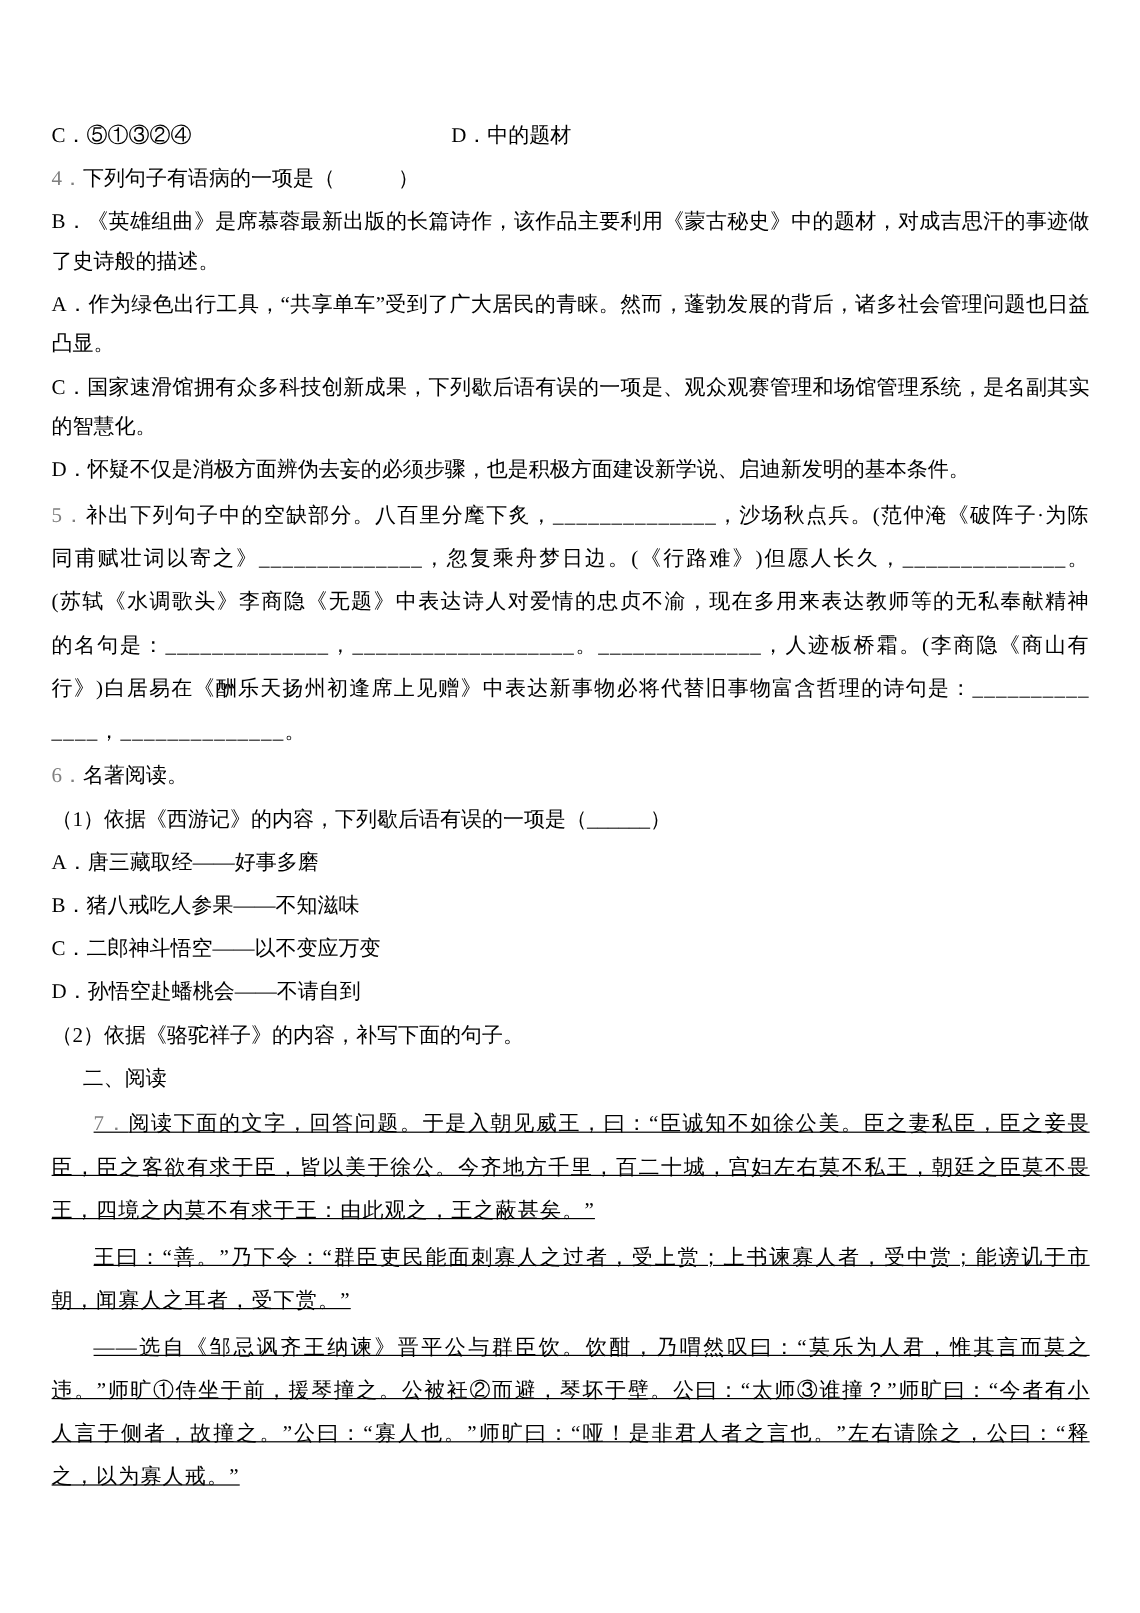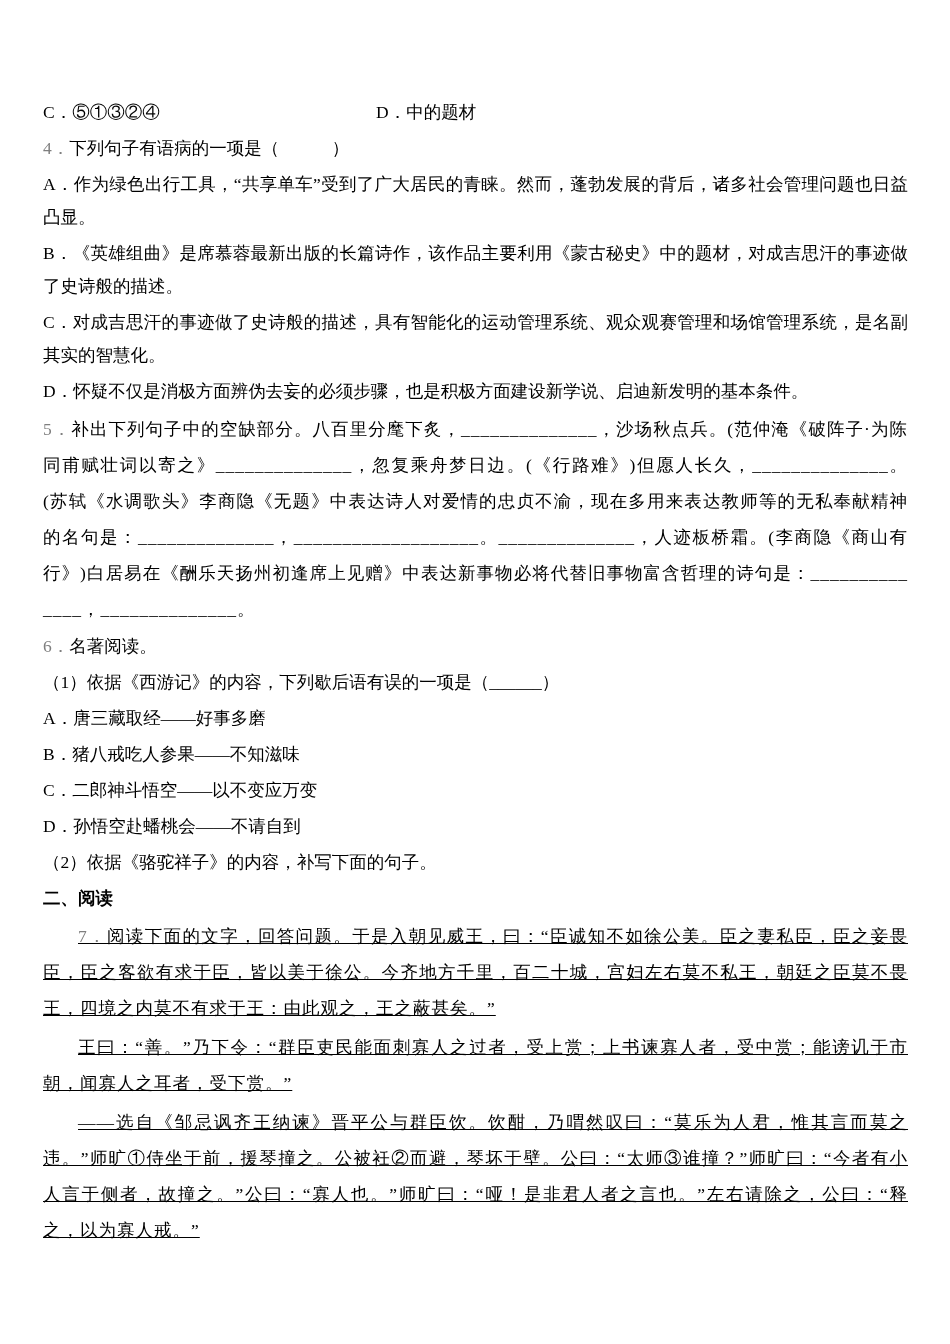--- a/index.html
+++ b/index.html
@@ -19,39 +19,39 @@
     text-align: justify;
     word-break: break-all;
     margin-bottom: 3px;
     align-items: center;
   }
   .spread {
     line-height: 36px;
     letter-spacing: 1px;
   }
   .indent { text-indent: 2em; text-decoration: underline; }
-  .bold { font-weight: bold; }
+  .bold { font-weight: normal; margin-left: 26px; }
   .qnum { color: #7f7f7f; }
   .options-row { display: flex; }
   .options-row .cell-c { width: 333px; }
 </style>
 </head>
 <body>
 
 <div class="page">
 
   <div class="para options-row">
     <span class="cell-c">C．⑤①③②④</span>
     <span>D．中的题材</span>
   </div>
 
   <div class="para"><span class="qnum">4．</span><span>下列句子有语病的一项是（　　　）</span></div>
+  <div class="para">B．《英雄组曲》是席慕蓉最新出版的长篇诗作，该作品主要利用《蒙古秘史》中的题材，对成吉思汗的事迹做了史诗般的描述。</div>
   <div class="para">A．作为绿色出行工具，“共享单车”受到了广大居民的青睐。然而，蓬勃发展的背后，诸多社会管理问题也日益凸显。</div>
-  <div class="para">B．《英雄组曲》是席慕蓉最新出版的长篇诗作，该作品主要利用《蒙古秘史》中的题材，对成吉思汗的事迹做了史诗般的描述。</div>
-  <div class="para">C．对成吉思汗的事迹做了史诗般的描述，具有智能化的运动管理系统、观众观赛管理和场馆管理系统，是名副其实的智慧化。</div>
+  <div class="para">C．国家速滑馆拥有众多科技创新成果，下列歇后语有误的一项是、观众观赛管理和场馆管理系统，是名副其实的智慧化。</div>
   <div class="para">D．怀疑不仅是消极方面辨伪去妄的必须步骤，也是积极方面建设新学说、启迪新发明的基本条件。</div>
 
   <div class="para spread"><span class="qnum">5．</span><span>补出下列句子中的空缺部分。八百里分麾下炙，______________，沙场秋点兵。(范仲淹《破阵子·为陈同甫赋壮词以寄之》______________，忽复乘舟梦日边。(《行路难》)但愿人长久，______________。(苏轼《水调歌头》李商隐《无题》中表达诗人对爱情的忠贞不渝，现在多用来表达教师等的无私奉献精神的名句是：______________，___________________。______________，人迹板桥霜。(李商隐《商山有行》)白居易在《酬乐天扬州初逢席上见赠》中表达新事物必将代替旧事物富含哲理的诗句是：______________，______________。</span></div>
 
   <div class="para"><span class="qnum">6．</span><span>名著阅读。</span></div>
   <div class="para">（1）依据《西游记》的内容，下列歇后语有误的一项是（______）</div>
   <div class="para">A．唐三藏取经——好事多磨</div>
   <div class="para">B．猪八戒吃人参果——不知滋味</div>
   <div class="para">C．二郎神斗悟空——以不变应万变</div>
   <div class="para">D．孙悟空赴蟠桃会——不请自到</div>

